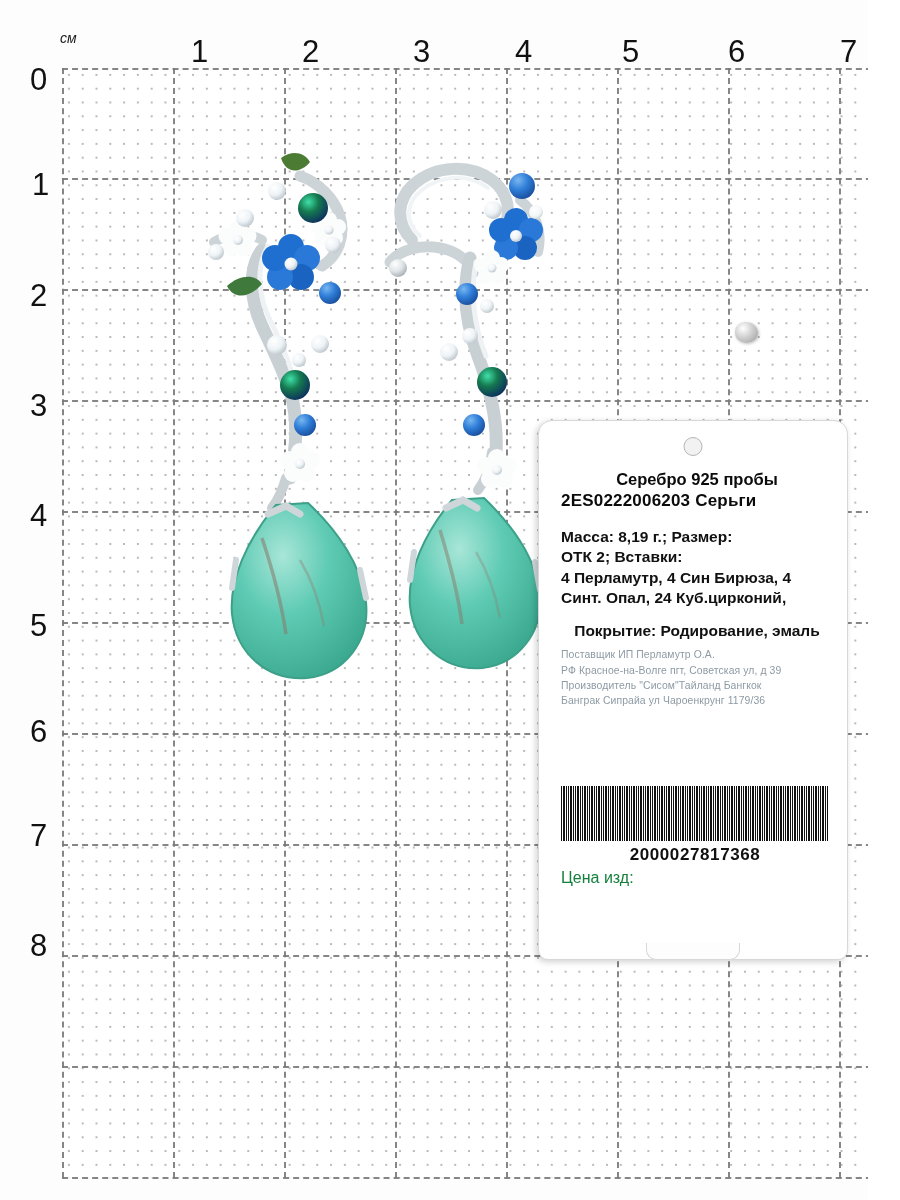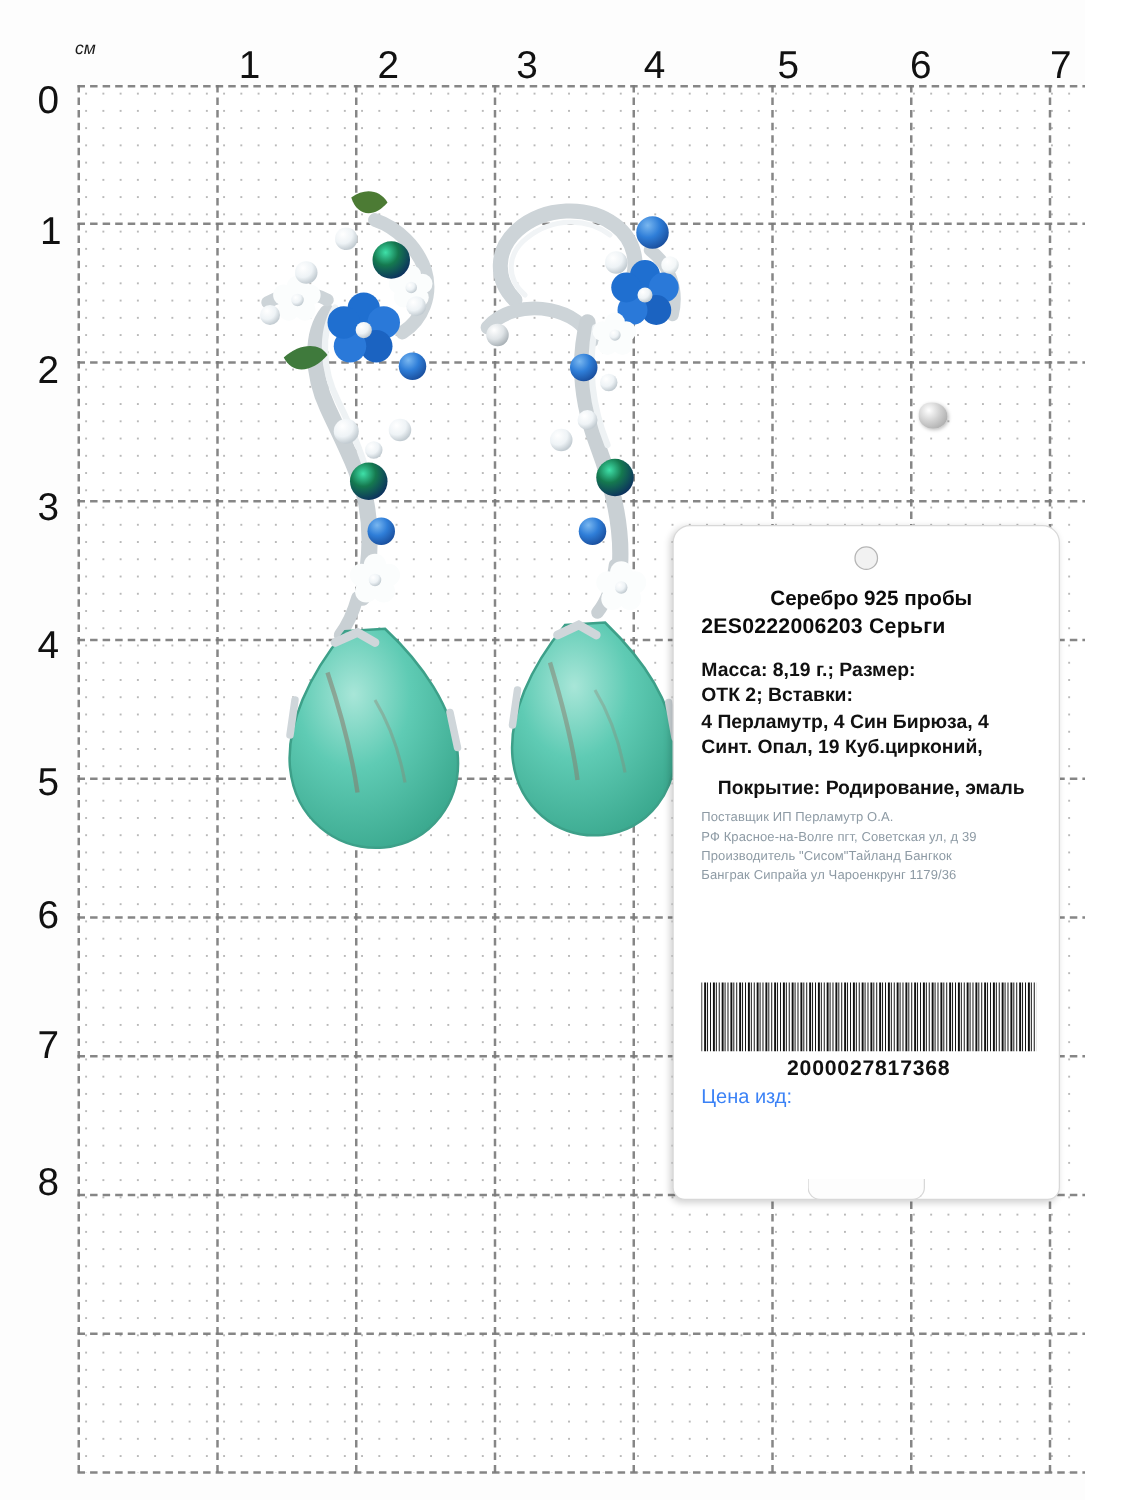--- a/index.html
+++ b/index.html
@@ -167,21 +167,21 @@
     font-weight: bold;
     color: #111;
     margin-top: 4px;
     letter-spacing: .6px;
   }
   .tag-price {
     position: absolute;
     left: 22px;
     top: 448px;
     font-size: 16px;
-    color: #3b82f6;
+    color: #15803d;
   }
   .tag-notch {
     position: absolute;
     left: 50%;
     transform: translateX(-50%);
     bottom: -1px;
     width: 92px;
     height: 16px;
     background: #fdfdfd;
     border-left: 1px solid #d8d8d8;
@@ -426,21 +426,21 @@
     <div class="tag-hole"></div>
 
     <div class="tag-inner">
       <div class="tag-title">Серебро 925 пробы</div>
       <div class="tag-code">2ES0222006203 Серьги</div>
 
       <div class="tag-block">
         <span class="tag-line">Масса: 8,19 г.; Размер:</span>
         <span class="tag-line">ОТК 2; Вставки:</span>
         <span class="tag-line">4 Перламутр, 4 Син Бирюза,  4</span>
-        <span class="tag-line">Синт. Опал, 19 Куб.цирконий,</span>
+        <span class="tag-line">Синт. Опал, 24 Куб.цирконий,</span>
       </div>
 
       <div class="tag-coating">Покрытие: Родирование, эмаль</div>
 
       <div class="tag-small">
         <span class="tag-line">Поставщик ИП Перламутр О.А.</span>
         <span class="tag-line">РФ Красное-на-Волге пгт, Советская ул, д 39</span>
         <span class="tag-line">Производитель  "Сисом"Тайланд Бангкок</span>
         <span class="tag-line">Банграк Сипрайа ул Чароенкрунг 1179/36</span>
       </div>

